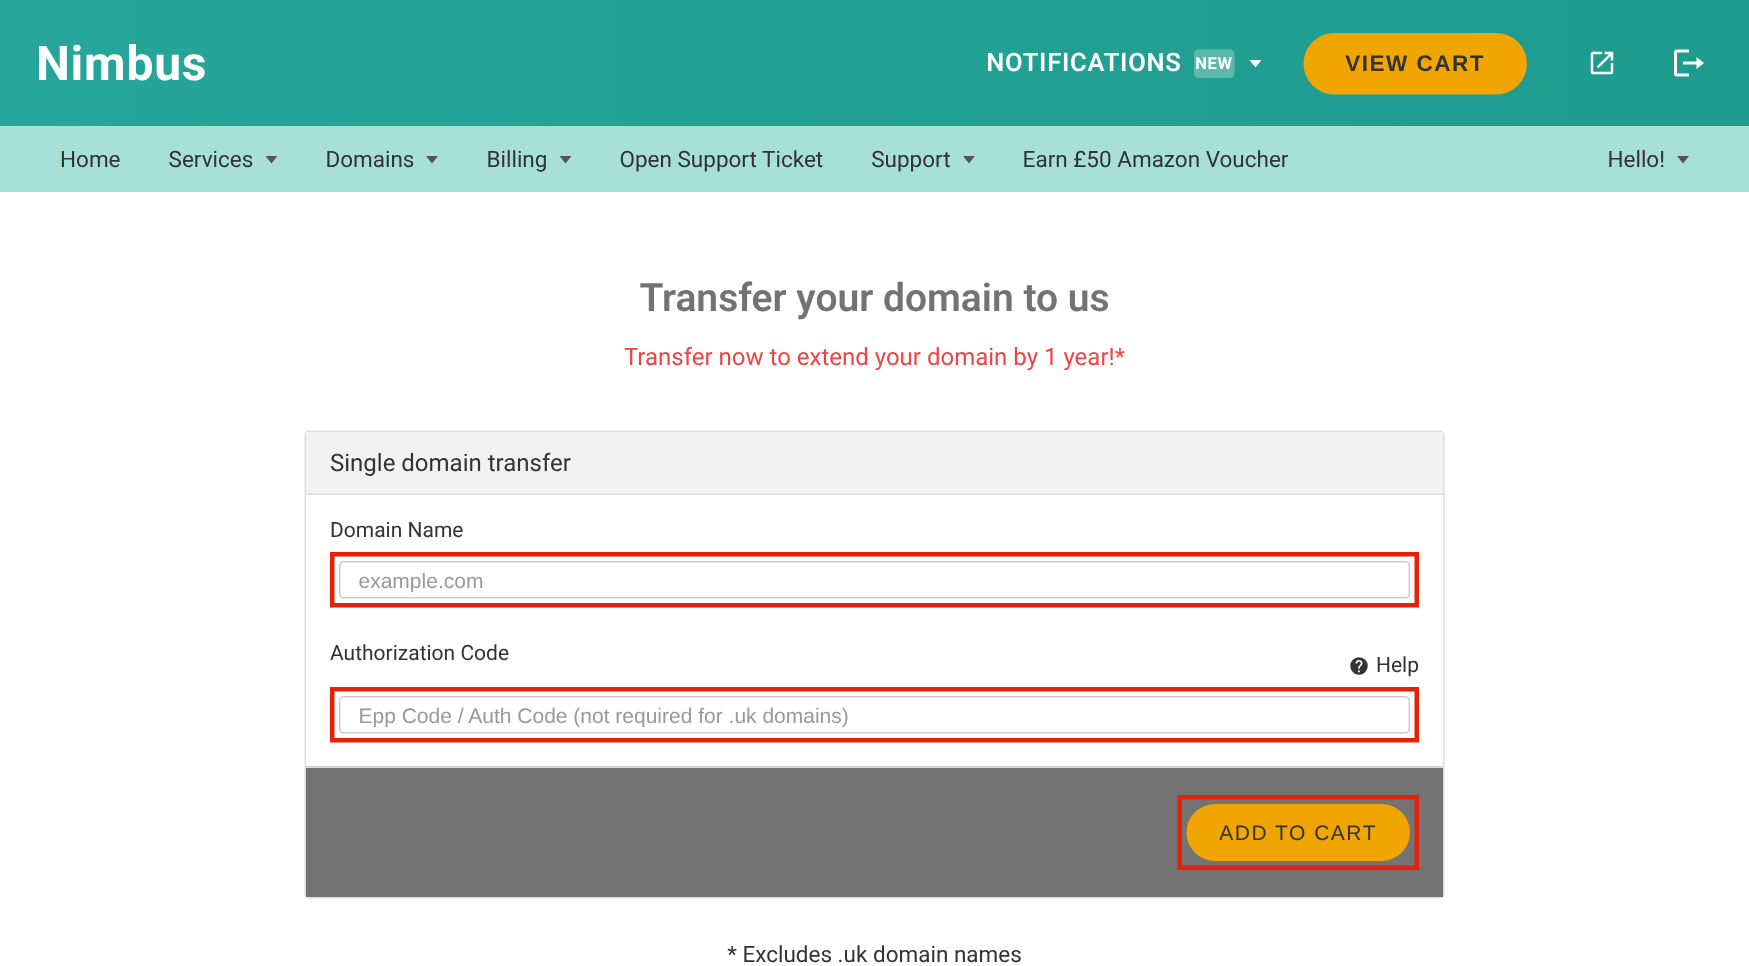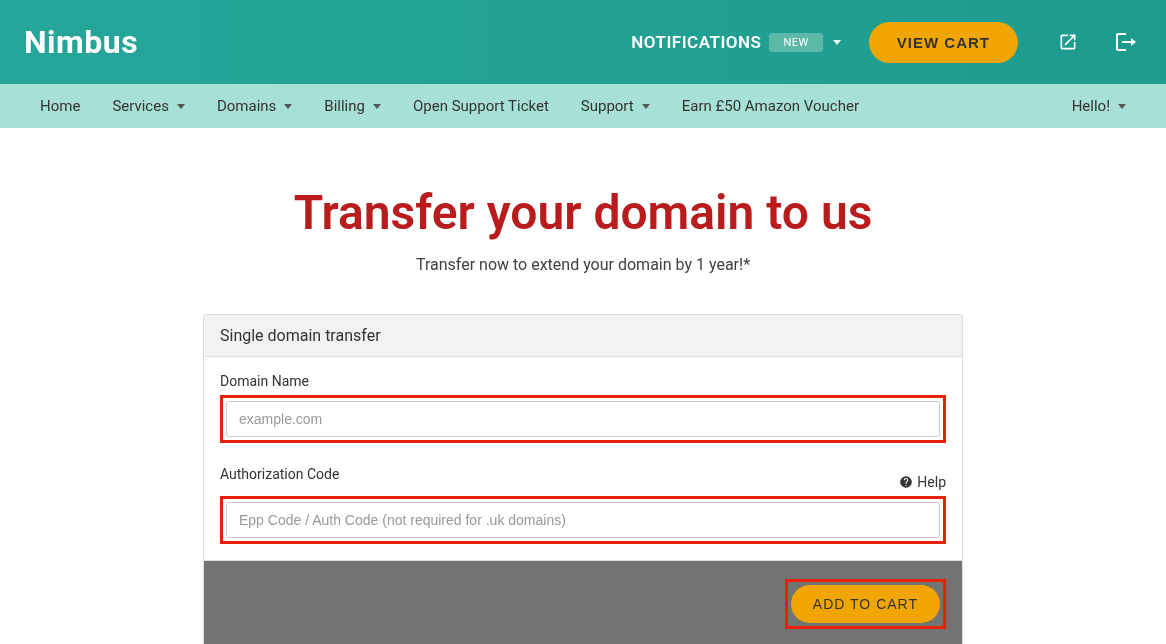--- a/index.html
+++ b/index.html
@@ -2,46 +2,46 @@
 <html><head>
 <meta charset="utf-8">
 <style>
   * { box-sizing: border-box; margin: 0; padding: 0; }
   body { font-family: -apple-system, BlinkMacSystemFont, "Segoe UI", Roboto, Arial, sans-serif; background: #fff; width: 1166px; }
   
   .topbar { background: linear-gradient(to right, #26a69a, #1e9b8f); height: 84px; display: flex; align-items: center; padding: 0 24px; }
   .logo { color: #fff; font-size: 32px; font-weight: 700; letter-spacing: 0.5px; display: flex; align-items: center; }
   .topbar-spacer { flex: 1; }
   .notifications { color: #fff; font-size: 17px; font-weight: 600; letter-spacing: 0.5px; display: flex; align-items: center; cursor: pointer; margin-left: 30px; }
-  .new-badge { background: #5cb8a7; color: #fff; font-size: 11px; padding: 3px 14px; border-radius: 3px; margin-left: 8px; font-weight: 400; }
+  .new-badge { background: #5cb8a7; color: #fff; font-size: 11px; padding: 3px 1px; border-radius: 3px; margin-left: 8px; font-weight: 700; }
   .caret-white { width: 0; height: 0; border-left: 4px solid transparent; border-right: 4px solid transparent; border-top: 5px solid #fff; margin-left: 10px; }
   .view-cart-btn { background: #f0a500; color: #333; font-size: 15px; font-weight: 600; letter-spacing: 1px; padding: 12px 28px; border-radius: 24px; border: none; margin-left: 28px; cursor: pointer; }
   .top-icon { color: #fff; margin-left: 40px; cursor: pointer; display: flex; align-items: center; }
   .top-icon svg { width: 20px; height: 20px; fill: #fff; }
   .logout-icon { margin-left: 36px; margin-right: 4px; }
   
   .navbar { background: #a7e0d6; height: 44px; display: flex; align-items: center; padding: 0 24px; }
   .nav-item { color: #333; font-size: 15px; padding: 0 16px; height: 48px; display: flex; align-items: center; cursor: pointer; }
   .caret-dark { width: 0; height: 0; border-left: 4px solid transparent; border-right: 4px solid transparent; border-top: 5px solid #555; margin-left: 8px; }
   .nav-spacer { flex: 1; }
   
   .content { max-width: 760px; margin: 0 auto; padding-top: 56px; text-align: center; }
-  .page-title { font-size: 48px; font-weight: 600; color: #b91c1c; margin-bottom: 14px; }
-  .subtitle { font-size: 16px; color: #404040; margin-bottom: 40px; }
+  .page-title { font-size: 26px; font-weight: 600; color: #737373; margin-bottom: 14px; }
+  .subtitle { font-size: 16px; color: #ef4444; margin-bottom: 40px; }
   
   .panel { border: 1px solid #ddd; border-radius: 3px; text-align: left; background: #fff; }
   .panel-header { background: #f2f2f2; padding: 11px 16px; font-size: 16px; color: #333; border-bottom: 1px solid #ddd; }
   .panel-body { padding: 16px; }
   .field-label-row { display: flex; justify-content: space-between; align-items: center; margin-bottom: 6px; }
   .field-label { font-size: 14px; color: #333; }
   .help-link { font-size: 14px; color: #333; display: flex; align-items: center; cursor: pointer; margin-top: 17px; }
   .help-link svg { width: 14px; height: 14px; margin-right: 4px; fill: #333; }
   
   .highlight-box { border: 3px solid #e52207; padding: 3px; margin-bottom: 14px; }
-  .text-input { width: 100%; height: 36px; border: 1px solid #ccc; border-radius: 3px; padding: 0 12px; font-size: 14px; color: #333; }
+  .text-input { width: 100%; height: 25px; border: 1px solid #ccc; border-radius: 3px; padding: 0 12px; font-size: 14px; color: #333; }
   .text-input::placeholder { color: #999; }
   
   .panel-footer { background: #737373; padding: 18px 16px; border-top: 1px solid #ddd; display: flex; justify-content: flex-end; }
   .highlight-btn-box { border: 3px solid #e52207; padding: 3px; }
   .add-cart-btn { background: #f0a500; color: #333; font-size: 14px; font-weight: 500; letter-spacing: 1px; padding: 11px 22px; border-radius: 22px; border: none; cursor: pointer; }
   
   .footnote { font-size: 15px; color: #333; margin-top: 28px; text-align: center; }
 </style>
 </head>
 <body>

